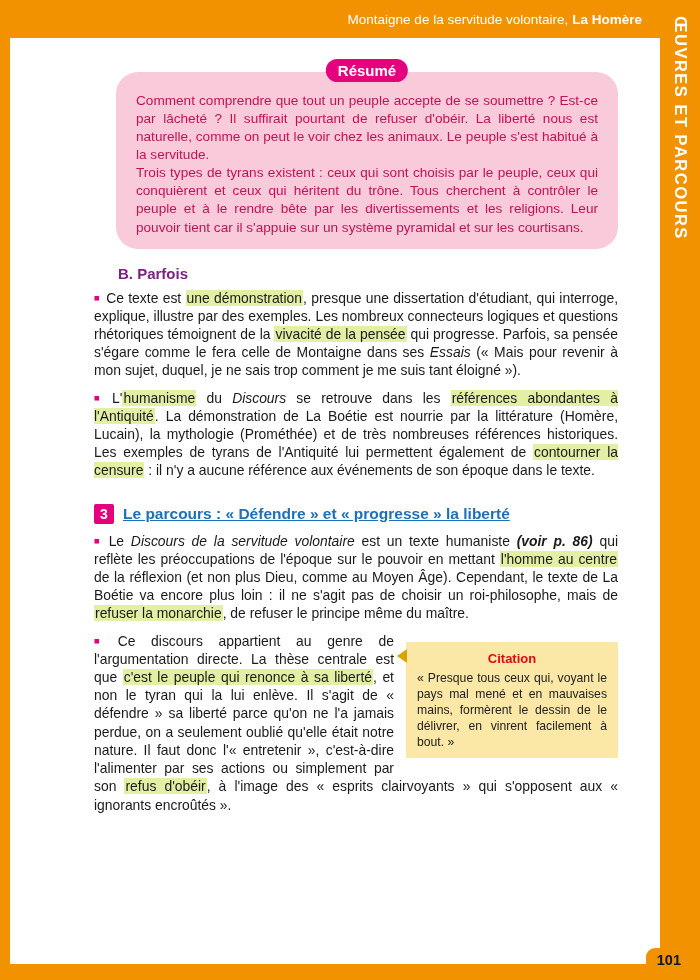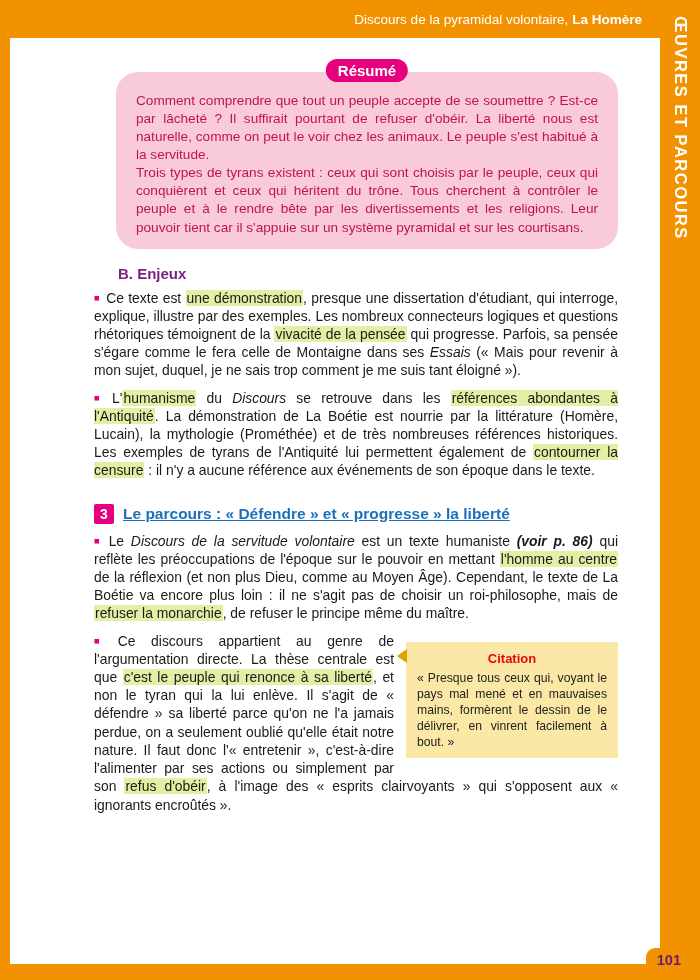--- a/index.html
+++ b/index.html
@@ -36,44 +36,44 @@
   .parcours-heading{display:flex;align-items:center;gap:9px;margin:24px 0 8px 0;}
   .num-box{background:var(--magenta);color:#fff;font-weight:bold;font-size:14px;width:20px;height:20px;display:flex;align-items:center;justify-content:center;border-radius:2px;flex:0 0 auto;}
   .parcours-text{color:var(--blue);font-weight:bold;font-size:15.5px;text-decoration:underline;}
 
   .a2-wrap{overflow:visible;}
   .citation-box{position:relative;float:right;width:212px;background:var(--citationbg);border-radius:0;padding:9px 11px 8px 11px;margin:10px 0 6px 12px;}
   .citation-fold{position:absolute;left:-9px;top:7px;width:0;height:0;border-top:7px solid transparent;border-bottom:7px solid transparent;border-right:10px solid var(--citationfold);}
   .citation-title{color:var(--citationred);font-weight:bold;font-size:13px;text-align:center;margin-bottom:4px;}
   .citation-text{color:#222;font-size:12.2px;line-height:1.32;text-align:justify;}
 
-  .page-num{position:absolute;right:8px;bottom:8px;background:var(--orange);color:#701a75;font-weight:bold;font-size:14.5px;padding:4px 11px;border-radius:9px;z-index:3;}
+  .page-num{position:absolute;right:8px;bottom:8px;background:var(--orange);color:#0f172a;font-weight:bold;font-size:14.5px;padding:4px 11px;border-radius:9px;z-index:3;}
 </style>
 </head>
 <body>
 
 <div class="page">
 
   <header class="topbar">
-    <span class="topbar-title"><span>Discours de la pyramidal volontaire,</span><b>La Homère</b></span>
+    <span class="topbar-title"><span>Montaigne de la servitude volontaire,</span><b>La Homère</b></span>
   </header>
 
   <aside class="sideband">
     <span class="sideband-text">ŒUVRES ET PARCOURS</span>
   </aside>
 
   <main class="content">
 
     <section class="resume-box">
       <div class="resume-pill">Résumé</div>
       <p class="resume-p">Comment comprendre que tout un peuple accepte de se soumettre ? Est-ce par lâcheté ? Il suffirait pourtant de refuser d'obéir. La liberté nous est naturelle, comme on peut le voir chez les animaux. Le peuple s'est habitué à la servitude.</p>
       <p class="resume-p">Trois types de tyrans existent : ceux qui sont choisis par le peuple, ceux qui conquièrent et ceux qui héritent du trône. Tous cherchent à contrôler le peuple et à le rendre bête par les divertissements et les religions. Leur pouvoir tient car il s'appuie sur un système pyramidal et sur les courtisans.</p>
     </section>
 
-    <h3 class="purple-heading">B. Enjeux</h3>
+    <h3 class="purple-heading">B. Parfois</h3>
 
     <p class="body-p"><span class="bullet"></span><span><span>Ce texte est </span><span class="seg-hl">une démonstration</span><span>, presque une dissertation d'étudiant, qui interroge, explique, illustre par des exemples. Les nombreux connecteurs logiques et questions rhétoriques témoignent de la </span><span class="seg-hl">vivacité de la pensée</span><span> qui progresse. Parfois, sa pensée s'égare comme le fera celle de Montaigne dans ses </span><span class="seg-i">Essais</span><span> (« Mais pour revenir à mon sujet, duquel, je ne sais trop comment je me suis tant éloigné »).</span></span></p>
 
     <p class="body-p"><span class="bullet"></span><span><span>L'</span><span class="seg-hl">humanisme</span><span> du </span><span class="seg-i">Discours</span><span> se retrouve dans les </span><span class="seg-hl">références abondantes à l'Antiquité</span><span>. La démonstration de La Boétie est nourrie par la littérature (Homère, Lucain), la mythologie (Prométhée) et de très nombreuses références historiques. Les exemples de tyrans de l'Antiquité lui permettent également de </span><span class="seg-hl">contourner la censure</span><span> : il n'y a aucune référence aux événements de son époque dans le texte.</span></span></p>
 
     <h2 class="parcours-heading">
       <span class="num-box">3</span>
       <span class="parcours-text">Le parcours : « Défendre » et « progresse » la liberté</span>
     </h2>
 

